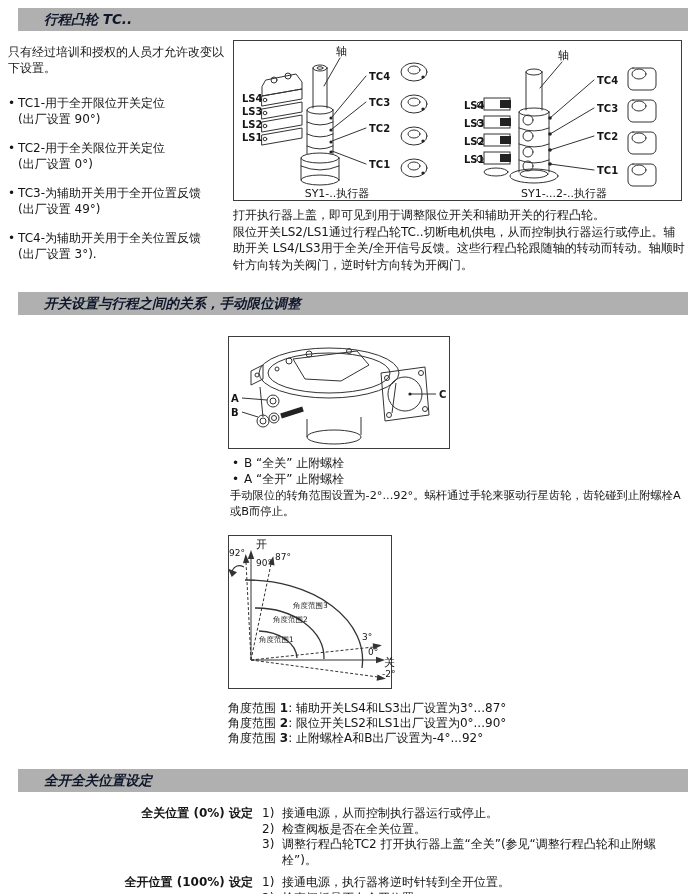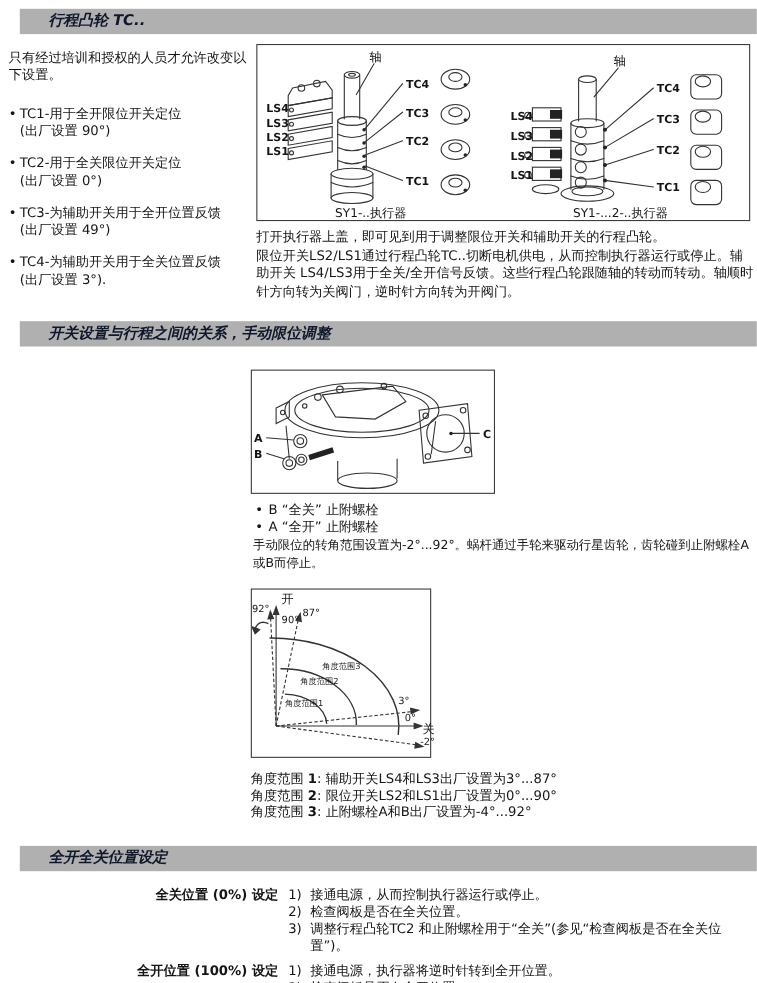--- a/index.html
+++ b/index.html
@@ -288,21 +288,21 @@
       <div class="step">
           <span class="n">1)</span>
           <span>接通电源，从而控制执行器运行或停止。</span>
         </div>
       <div class="step">
           <span class="n">2)</span>
           <span>检查阀板是否在全关位置。</span>
         </div>
       <div class="step">
           <span class="n">3)</span>
-          <span>调整行程凸轮TC2 和止附螺栓用于“全关”(参见“检查阀板是否在全关位置”)。</span>
+          <span>调整行程凸轮TC2 打开执行器上盖“全关”(参见“调整行程凸轮和止附螺栓”)。</span>
         </div>
     </div>
   </div>
   <div class="setrow">
     <div class="setlabel">全开位置 (100%) 设定</div>
     <div class="steps">
       <div class="step">
           <span class="n">1)</span>
           <span>接通电源，执行器将逆时针转到全开位置。</span>
         </div>

